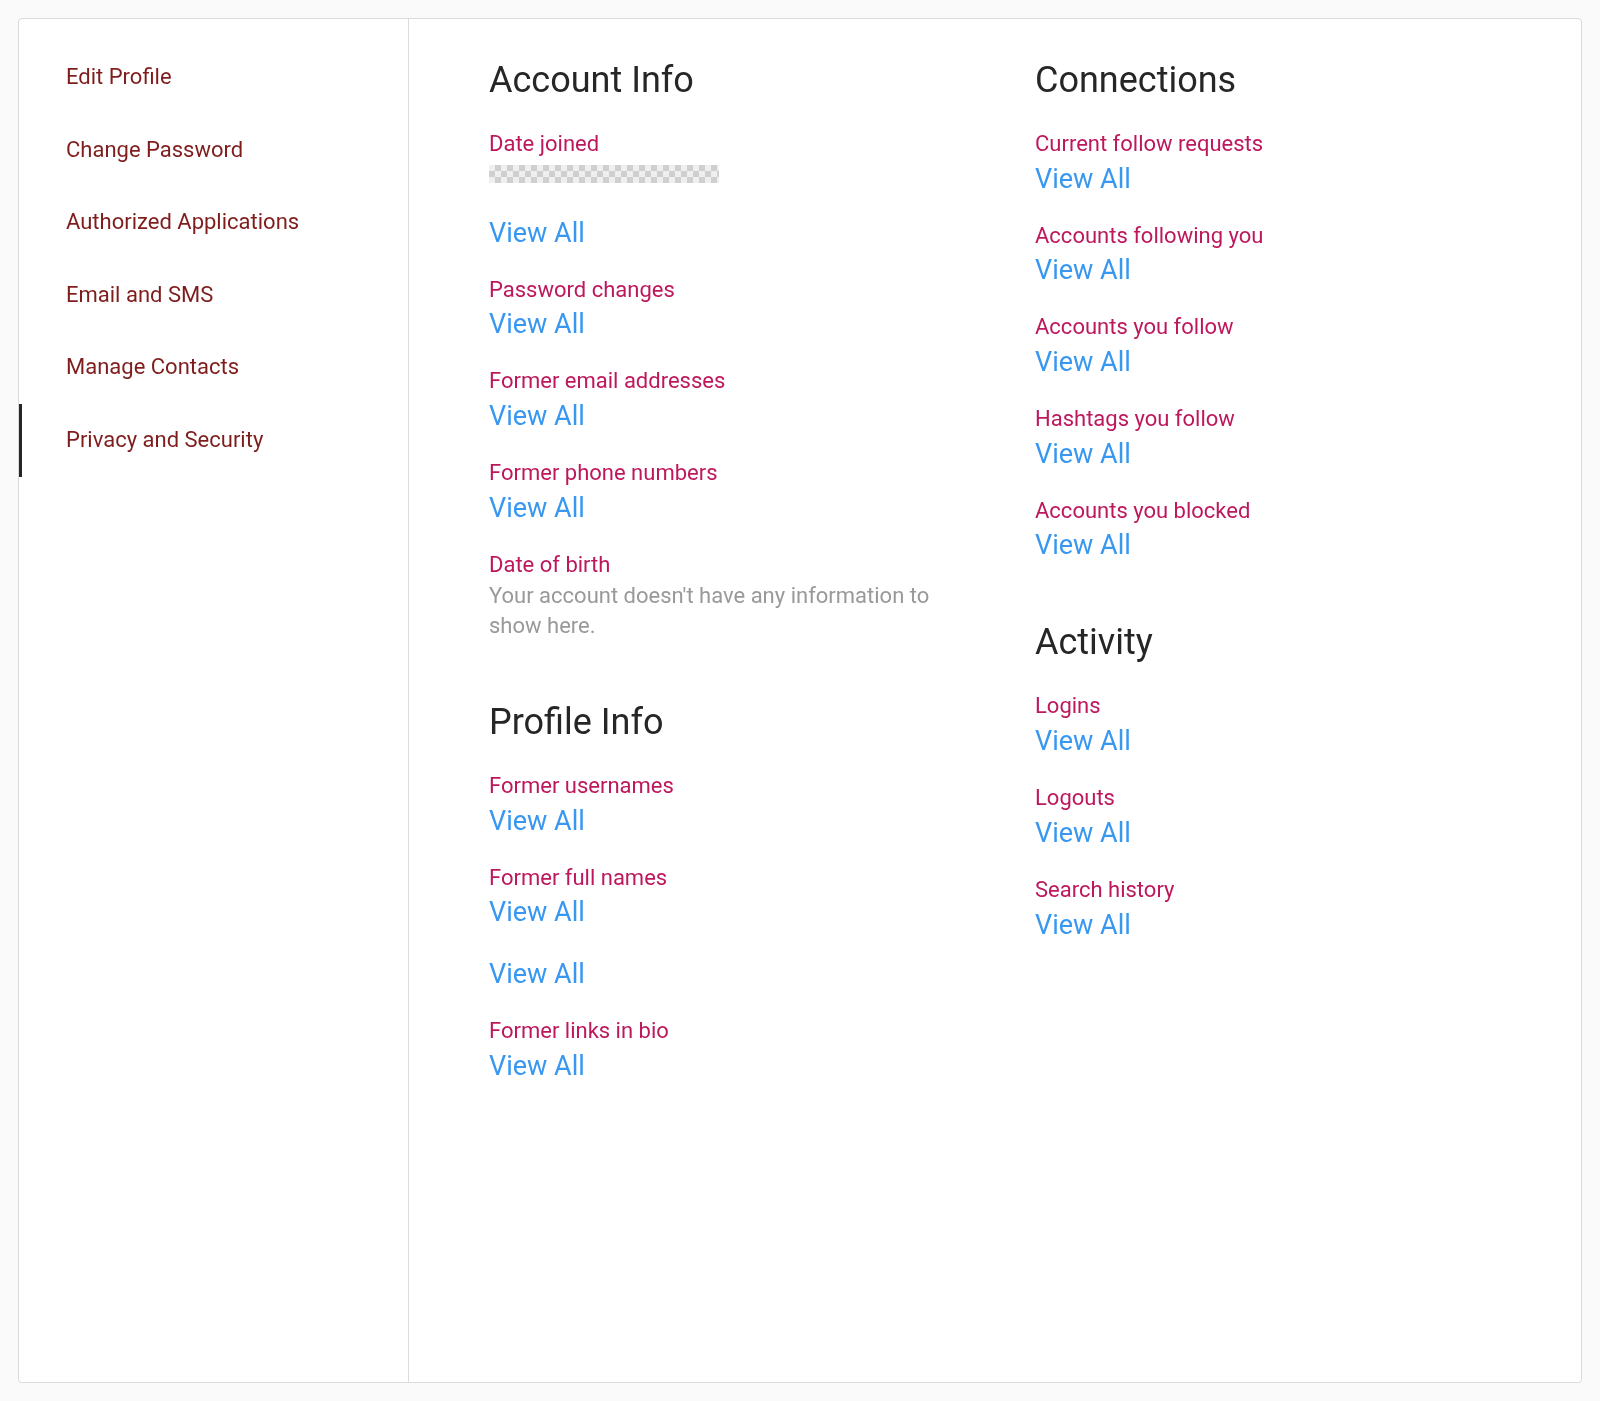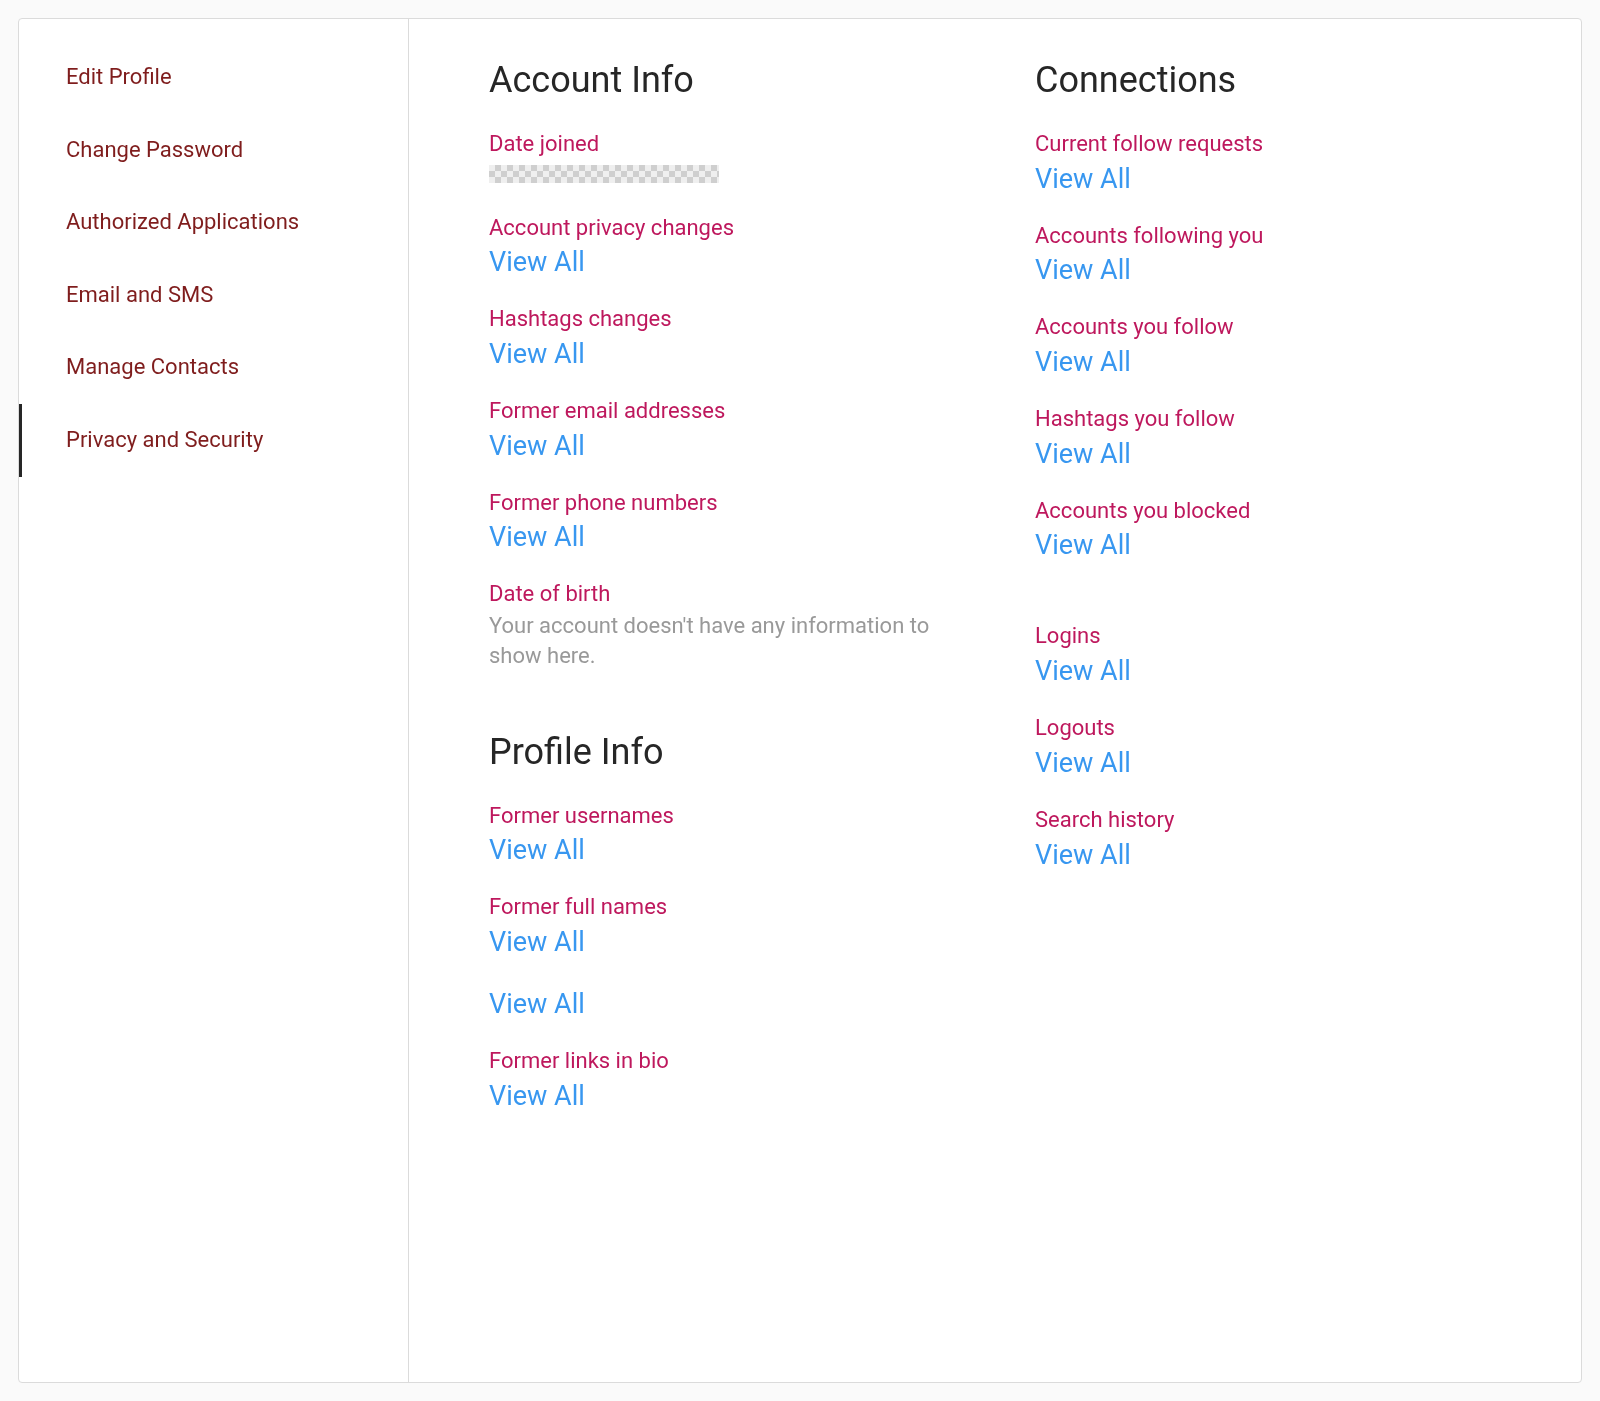--- a/index.html
+++ b/index.html
@@ -99,22 +99,22 @@
         <a class="sidebar-item"><span>Authorized Applications</span></a>
         <a class="sidebar-item"><span>Email and SMS</span></a>
         <a class="sidebar-item"><span>Manage Contacts</span></a>
         <a class="sidebar-item active"><span>Privacy and Security</span></a>
       </nav>
     <main class="content">
       <div class="col" id="col-left">
           <div class="section">
             <h2 class="section-title">Account Info</h2>
             <div class="item"><div class="item-label">Date joined</div><span class="redacted"></span></div>
-            <div class="item"><div class="item-label">Account privacy changes</div><a class="view-all">View All</a></div>
-            <div class="item"><div class="item-label">Hashtags changes</div><a class="view-all">View All</a></div>
+            <div class="item"><a class="view-all">View All</a></div>
+            <div class="item"><div class="item-label">Password changes</div><a class="view-all">View All</a></div>
             <div class="item"><div class="item-label">Former email addresses</div><a class="view-all">View All</a></div>
             <div class="item"><div class="item-label">Former phone numbers</div><a class="view-all">View All</a></div>
             <div class="item">
               <div class="item-label">Date of birth</div>
               <div class="muted">Your account doesn't have any information to show here.</div>
             </div>
           </div>
           <div class="section">
             <h2 class="section-title">Profile Info</h2>
             <div class="item"><div class="item-label">Former usernames</div><a class="view-all">View All</a></div>
@@ -126,20 +126,21 @@
       <div class="col" id="col-right">
           <div class="section">
             <h2 class="section-title">Connections</h2>
             <div class="item"><div class="item-label">Current follow requests</div><a class="view-all">View All</a></div>
             <div class="item"><div class="item-label">Accounts following you</div><a class="view-all">View All</a></div>
             <div class="item"><div class="item-label">Accounts you follow</div><a class="view-all">View All</a></div>
             <div class="item"><div class="item-label">Hashtags you follow</div><a class="view-all">View All</a></div>
             <div class="item"><div class="item-label">Accounts you blocked</div><a class="view-all">View All</a></div>
           </div>
           <div class="section">
+            <h2 class="section-title">Activity</h2>
             <div class="item"><div class="item-label">Logins</div><a class="view-all">View All</a></div>
             <div class="item"><div class="item-label">Logouts</div><a class="view-all">View All</a></div>
             <div class="item"><div class="item-label">Search history</div><a class="view-all">View All</a></div>
           </div>
         </div>
     </main>
   </div>
 </div>
 
 </body></html>

